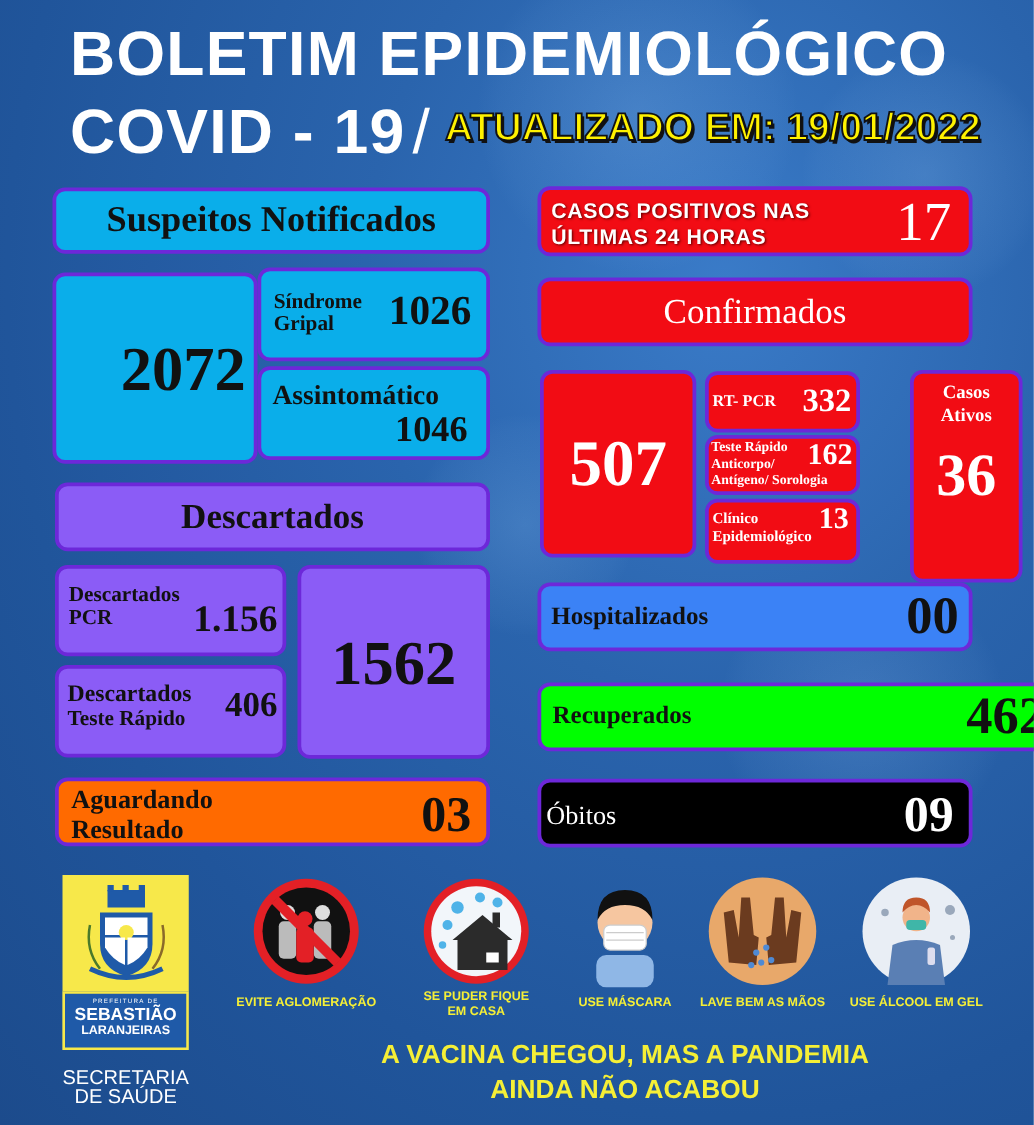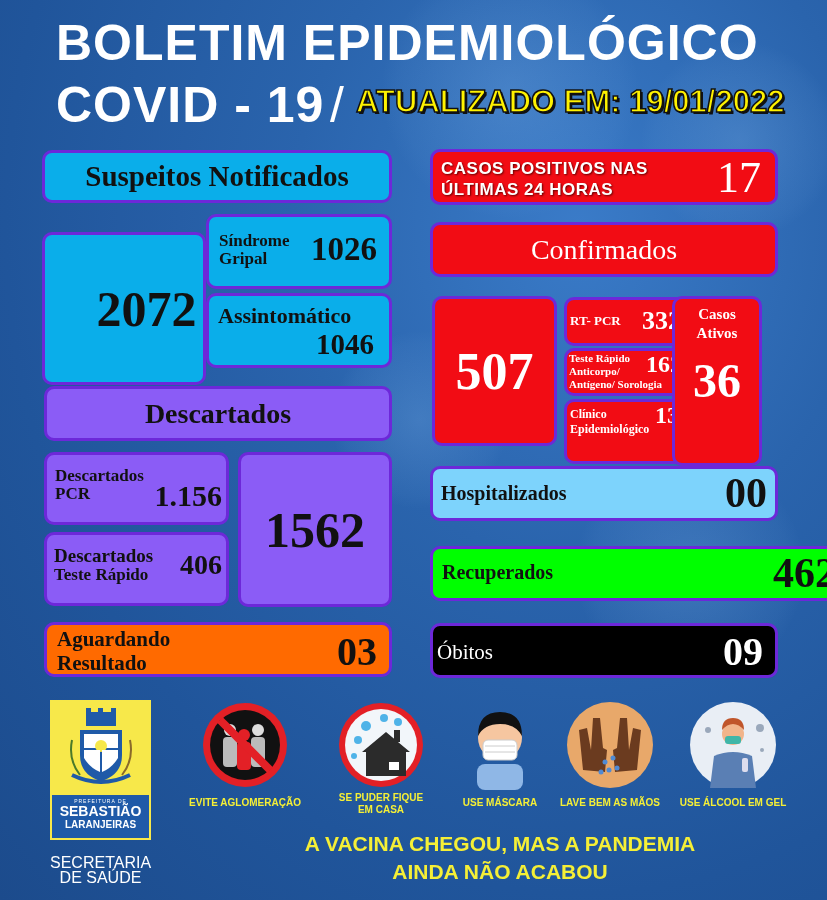--- a/index.html
+++ b/index.html
@@ -27,21 +27,21 @@
     text-shadow: 2px 2px 0 #111;
   }
   .box {
     position: absolute; border: 3px solid #6d28d9; border-radius: 10px;
     display: flex; align-items: center;
   }
   .cyan { background: #0aaeea; color: #111; }
   .green { background: #8b5cf6; color: #111; }
   .orange { background: #ff6a00; color: #111; }
   .red { background: #f20c14; color: #fff; }
-  .yellow { background: #7dd3fc; color: #111; }
+  .yellow { background: #3b82f6; color: #111; }
   .lime { background: #00ff00; color: #111; }
   .black { background: #000; color: #fff; }
   .center { justify-content: center; }
   .bold { font-weight: bold; }
   .big { font-size: 58px; font-weight: bold; }
   .lbl { font-weight: bold; line-height: 1.05; }
   .num { font-weight: bold; position: absolute; }
   .icon-wrap { position: absolute; width: 90px; height: 90px; }
   .caption {
     position: absolute; color: #f5ef36; font-family: "Liberation Sans", sans-serif;
@@ -72,21 +72,21 @@
 <div class="virus" style="left:560px;top:470px;width:260px;height:200px;"></div>
 
 <div class="title1">BOLETIM EPIDEMIOLÓGICO</div>
 <div class="title2">COVID - 19</div>
 <div class="slash">/</div>
 <div class="updated">ATUALIZADO EM: 19/01/2022</div>
 
 <div class="box cyan center" style="left:42px;top:150px;width:350px;height:53px;">
   <span class="bold" style="font-size:29px;">Suspeitos Notificados</span>
 </div>
-<div class="box cyan center" style="left:42px;top:232px;width:164px;height:153px;padding-left:45px;">
+<div class="box cyan center" style="left:42px;top:218px;width:164px;height:153px;padding-left:45px;">
   <span class="big" style="font-size:50px;">2072</span>
 </div>
 <div class="box cyan" style="left:206px;top:214px;width:186px;height:75px;">
   <div class="lbl" style="position:absolute;left:10px;top:15px;font-size:17px;">
     <div>Síndrome</div>
     <div>Gripal</div>
   </div>
   <span class="num" style="right:12px;top:14px;font-size:33px;">1026</span>
 </div>
 <div class="box cyan" style="left:206px;top:293px;width:186px;height:75px;">
@@ -142,28 +142,28 @@
   <span class="num" style="right:4px;top:6px;font-size:26px;">332</span>
 </div>
 <div class="box red" style="left:564px;top:348px;width:124px;height:48px;">
   <div class="lbl" style="position:absolute;left:2px;top:1px;font-size:11px;line-height:13px;">
     <div>Teste Rápido</div>
     <div>Anticorpo/</div>
     <div>Antígeno/ Sorologia</div>
   </div>
   <span class="num" style="right:3px;top:0px;font-size:24px;">162</span>
 </div>
-<div class="box red" style="left:564px;top:399px;width:124px;height:65px;">
+<div class="box red" style="left:564px;top:399px;width:124px;height:52px;">
   <div class="lbl" style="position:absolute;left:3px;top:5px;font-size:12px;line-height:15px;">
     <div>Clínico</div>
     <div>Epidemiológico</div>
   </div>
   <span class="num" style="right:6px;top:0px;font-size:24px;">13</span>
 </div>
-<div class="box red" style="left:672px;top:296px;width:90px;height:170px;">
+<div class="box red" style="left:728px;top:296px;width:90px;height:170px;">
   <div class="lbl" style="position:absolute;left:0;top:6px;width:84px;text-align:center;font-size:15px;line-height:19px;">
     <div>Casos</div>
     <div>Ativos</div>
   </div>
   <span class="num" style="left:0;width:84px;text-align:center;top:54px;font-size:48px;">36</span>
 </div>
 
 <div class="box yellow" style="left:430px;top:466px;width:348px;height:55px;">
   <span class="lbl" style="position:absolute;left:8px;top:14px;font-size:20px;">Hospitalizados</span>
   <span class="num" style="right:8px;top:0px;font-size:42px;">00</span>

